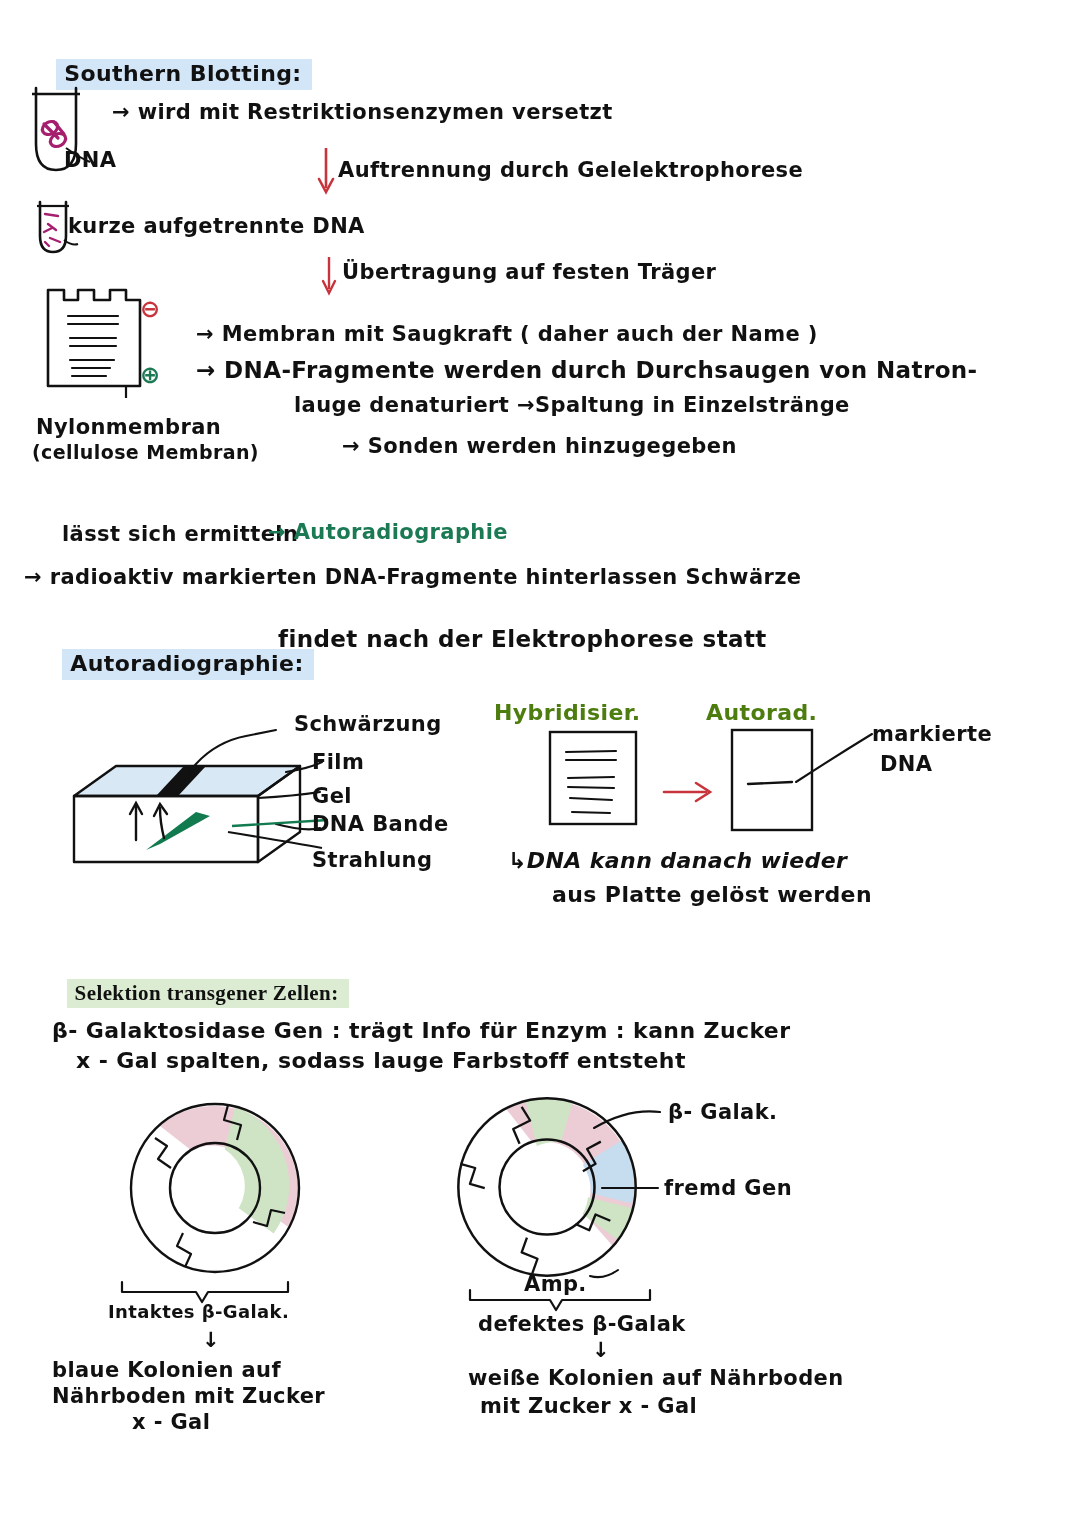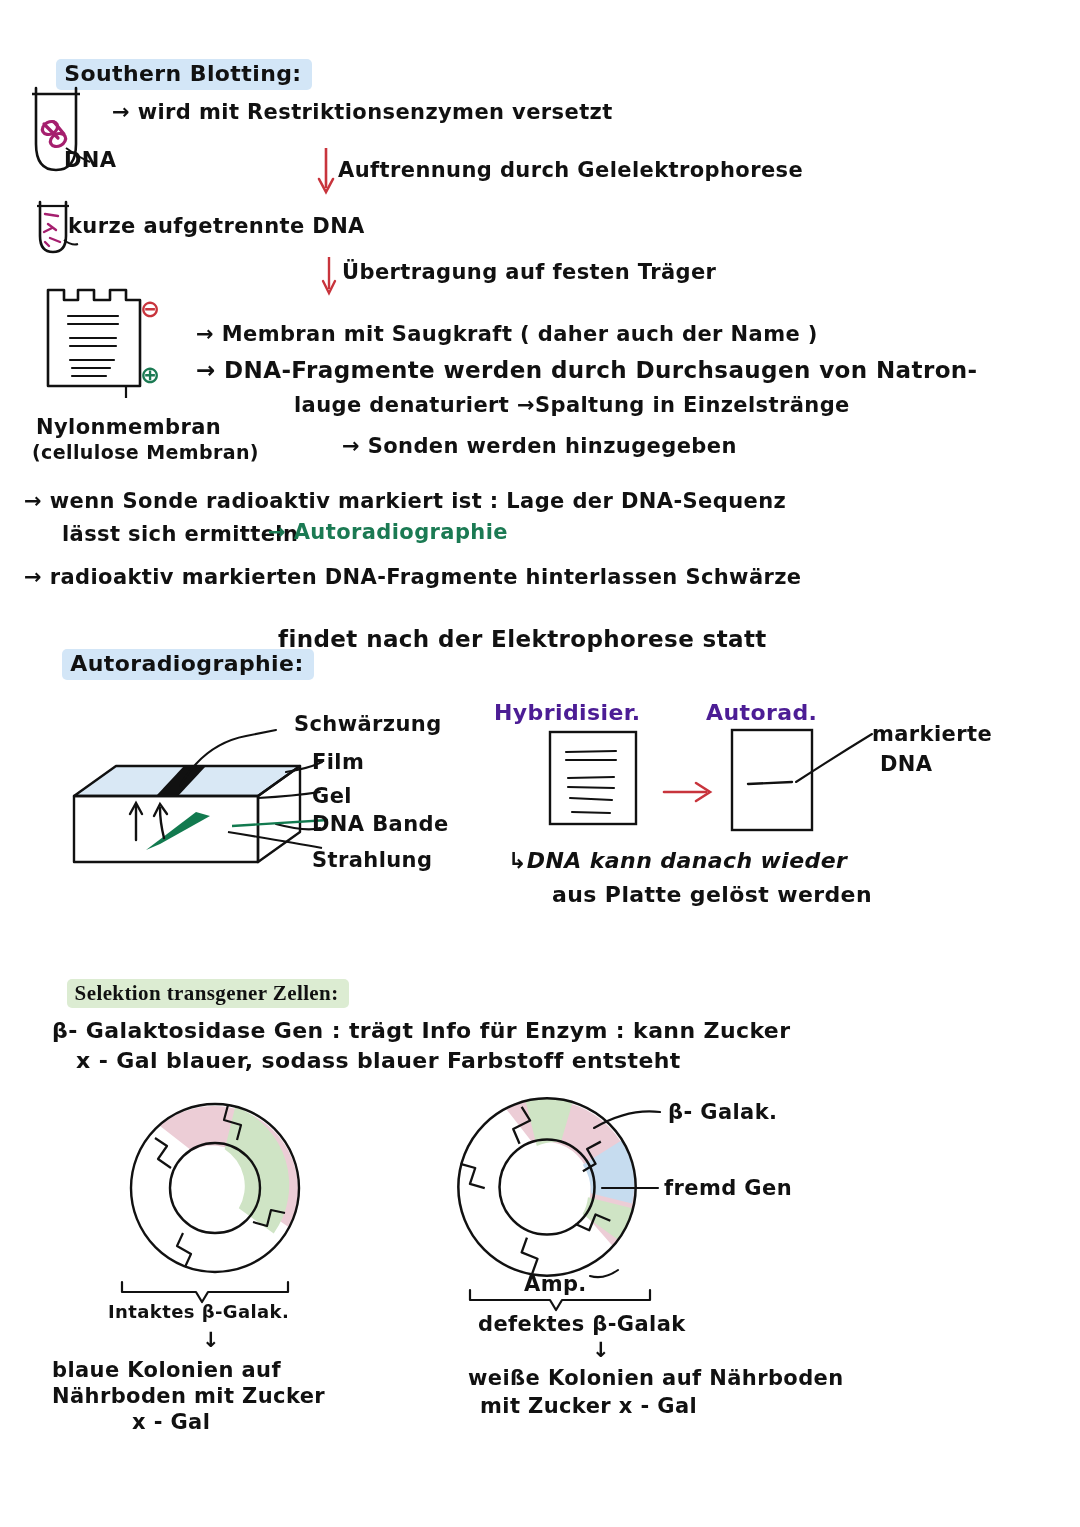--- a/index.html
+++ b/index.html
@@ -6,26 +6,26 @@
   body{
     width:1080px;height:1527px;position:relative;overflow:hidden;
     font-family:"DejaVu Sans", sans-serif;
     color:#111;
   }
   .pg{position:absolute;inset:0;}
   .t{position:absolute;white-space:pre;line-height:1.15;}
   
   .hw{font-family:"DejaVu Sans", sans-serif;font-weight:600;letter-spacing:.4px;}
   .hl{ 
-    border-radius:5px;padding:2px 10px 3px 8px;display:inline-block;
+    border-radius:0;padding:2px 10px 3px 8px;display:inline-block;
   }
   .hl-blue{background:#d3e6f7;}
   .hl-green{background:#dcecd2;}
   .green-ink{color:#1b7a53;}
-  .blue-ink{color:#4c1d95;}
+  .blue-ink{color:#4d7c0f;}
   .red-ink{color:#c8343c;}
   svg{position:absolute;overflow:visible;}
 </style>
 </head>
 <body>
 
 <div class="pg">
 
   <div class="t hw" style="left:24px;top:34px;font-size:22px;">
     <span class="hl hl-blue">Southern Blotting:</span>
@@ -88,21 +88,20 @@
   <div class="t hw red-ink" style="left:140px;top:296px;font-size:24px;">⊖</div>
   <div class="t hw green-ink" style="left:140px;top:362px;font-size:24px;">⊕</div>
   <div class="t hw" style="left:36px;top:415px;font-size:21px;">Nylonmembran</div>
   <div class="t hw" style="left:32px;top:442px;font-size:19px;">(cellulose Membran)</div>
 
   <div class="t hw" style="left:196px;top:322px;font-size:21px;">→ Membran mit Saugkraft ( daher auch der Name )</div>
   <div class="t hw" style="left:196px;top:357px;font-size:23px;">→ DNA-Fragmente werden durch Durchsaugen von Natron-</div>
   <div class="t hw" style="left:294px;top:393px;font-size:21px;">lauge denaturiert →Spaltung in Einzelstränge</div>
   <div class="t hw" style="left:342px;top:434px;font-size:21px;">→ Sonden werden hinzugegeben</div>
 
-  <div class="t hw" style="left:24px;top:489px;font-size:21px;">→ wenn Sonde radioaktiv markiert ist : Lage der DNA-Sequenz</div>
   <div class="t hw" style="left:62px;top:522px;font-size:21px;">lässt sich ermitteln</div>
   <div class="t hw green-ink" style="left:268px;top:520px;font-size:21px;">→ Autoradiographie</div>
   <div class="t hw" style="left:24px;top:565px;font-size:21px;">→ radioaktiv markierten DNA-Fragmente hinterlassen Schwärze</div>
 
   <div class="t hw" style="left:30px;top:624px;font-size:22px;">
     <span class="hl hl-blue">Autoradiographie:</span>
   </div>
   <div class="t hw" style="left:278px;top:626px;font-size:23px;">findet nach der Elektrophorese statt</div>
 
   <svg style="left:60px;top:740px;" width="260" height="140">
@@ -175,21 +174,21 @@
   <div class="t hw" style="left:880px;top:752px;font-size:21px;">DNA</div>
 
   <div class="t hw" style="left:508px;top:848px;font-size:22px;font-style:italic;">↳DNA kann danach wieder</div>
   <div class="t hw" style="left:552px;top:882px;font-size:22px;">aus Platte gelöst werden</div>
 
   <div class="t hw" style="left:44px;top:955px;font-size:21px;font-family:Liberation Serif, serif;">
     <span class="hl hl-green">Selektion transgener Zellen:</span>
   </div>
 
   <div class="t hw" style="left:52px;top:1018px;font-size:22px;">β- Galaktosidase Gen : trägt Info für Enzym : kann Zucker</div>
-  <div class="t hw" style="left:76px;top:1048px;font-size:22px;">x - Gal blauer, sodass blauer Farbstoff entsteht</div>
+  <div class="t hw" style="left:76px;top:1048px;font-size:22px;">x - Gal spalten, sodass lauge Farbstoff entsteht</div>
 
   <svg style="left:125px;top:1098px;" width="180" height="180" viewBox="0 0 180 180">
 
     <path d="M90,6 A84,84 0 0 0 61,168 L68,128 A44,44 0 0 1 85,48 Z" transform="rotate(118 90 90)" fill="#eccdd6" stroke="none"></path>
 
     <path d="M90,6 A84,84 0 0 1 158,120 L118,104 A44,44 0 0 0 90,50 Z" transform="rotate(14 90 90)" fill="#cfe4c5" stroke="none"></path>
 
     <circle cx="90" cy="90" r="84" fill="none" stroke="#111" stroke-width="2.4"></circle>
     <circle cx="90" cy="90" r="45" fill="none" stroke="#111" stroke-width="2.4"></circle>
 

